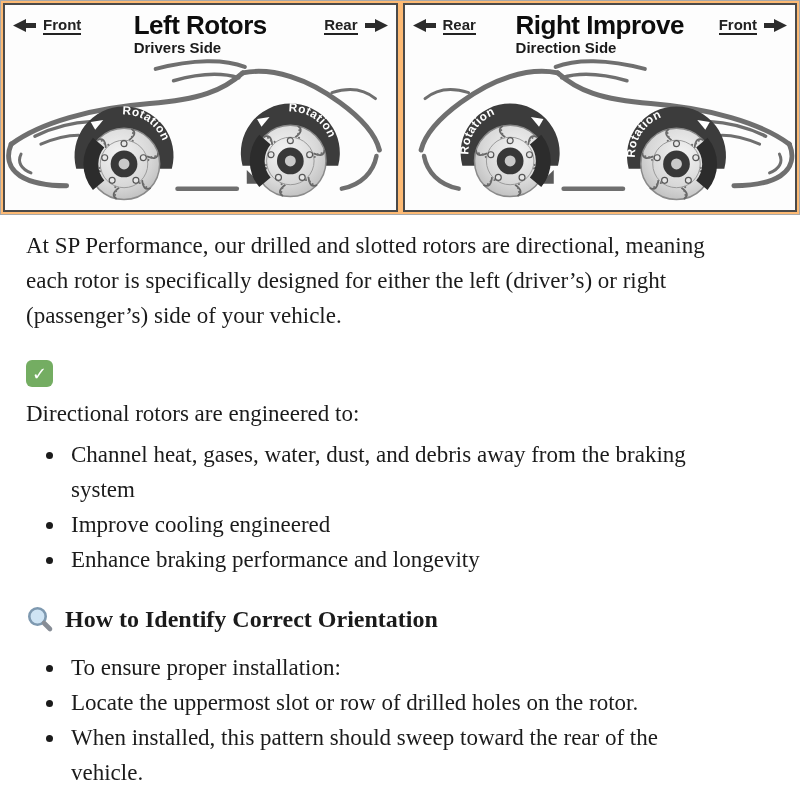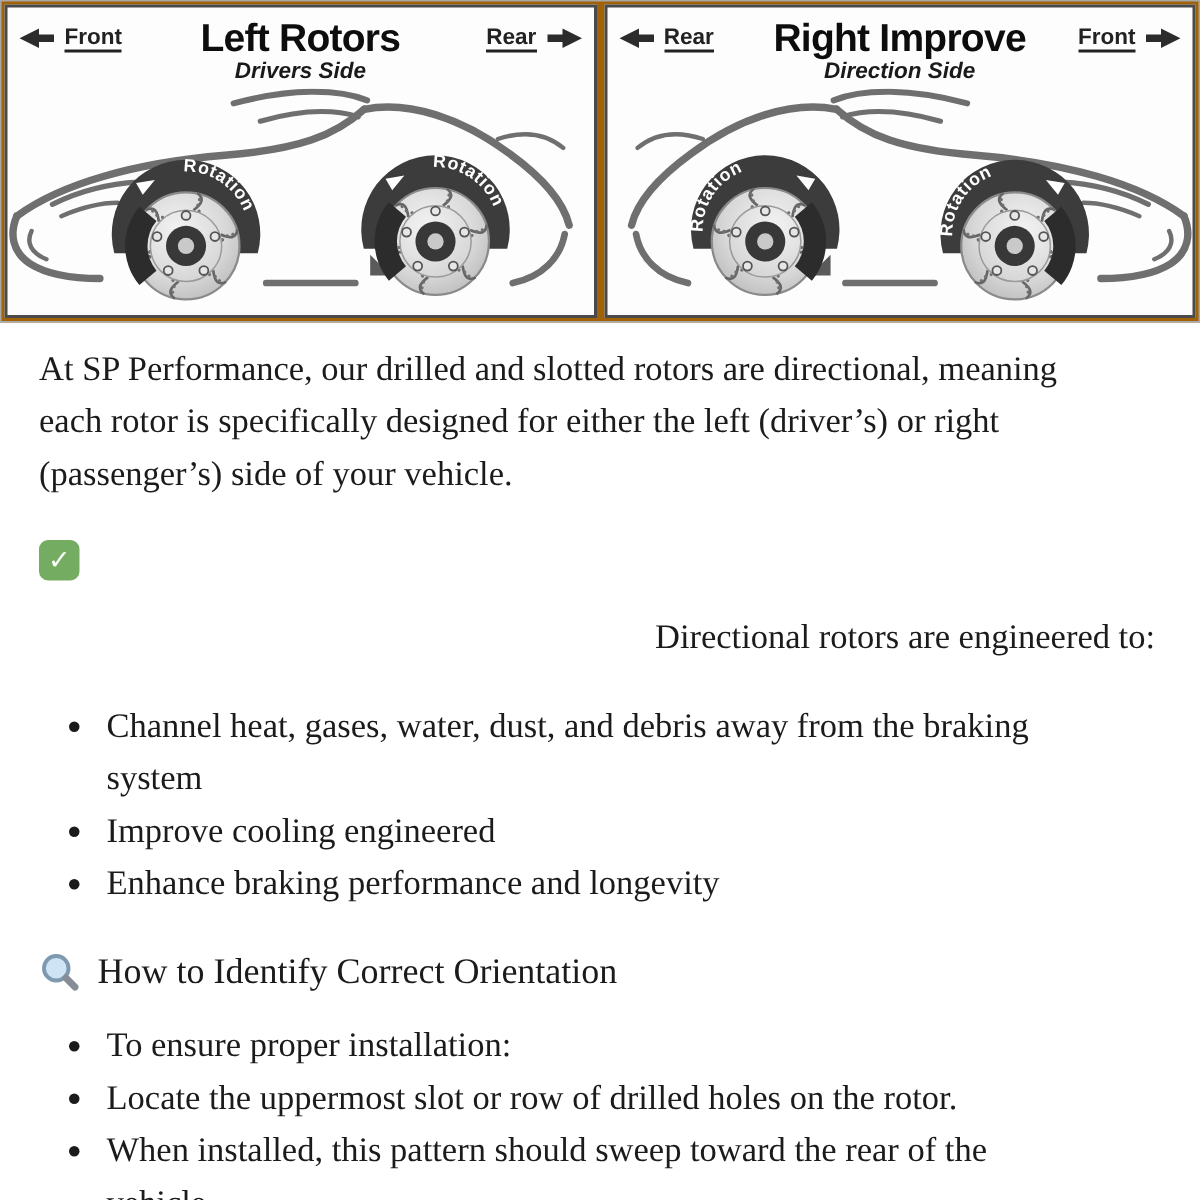--- a/index.html
+++ b/index.html
@@ -3,66 +3,66 @@
 <meta charset="utf-8">
 <style>
   * { margin:0; padding:0; box-sizing:border-box; }
   body {
     width:800px; height:800px; overflow:hidden; background:#fff;
     font-family:"Liberation Serif", serif; color:#1b1b1b;
   }
   
   .diagram {
     display:flex; gap:5px; padding:2px; border:1px solid #a8a8a8;
-    background:#a16207; height:215px;
+    background:#fdba74; height:215px;
   }
   .panel {
     flex:1 1 0; border:2px solid #4a4a4a; background:#fdfdfd;
     display:flex; flex-direction:column; overflow:hidden;
   }
   .panel-header {
     display:grid; grid-template-columns:1fr auto 1fr; align-items:start;
     padding:7px 8px 0 8px; height:54px;
     font-family:"Liberation Sans", sans-serif;
   }
   .dir { display:flex; align-items:center; gap:2px; margin-top:4px; }
   .dir.left  { justify-self:start; }
   .dir.right { justify-self:end; }
   .dir-label {
     font-weight:bold; font-size:15px; color:#222;
     border-bottom:2px solid #222; line-height:17px;
   }
   .arrow-icon { display:block; }
-  .titles { text-align:center; }
+  .titles { text-align:left; }
   .panel-title {
     font-size:26px; font-weight:bold; letter-spacing:-0.5px; color:#0d0d0d;
     line-height:26px;
   }
   .panel-subtitle {
-    font-size:15px; font-weight:bold; font-style:italic; color:#1a1a1a;
+    font-size:15px; font-weight:bold; color:#1a1a1a;
     margin-top:1px;
   }
   .car-art { display:block; width:100%; height:153px; }
   
   .article { padding:13px 30px 0 26px; font-size:23px; line-height:35px; }
   .intro { max-width:715px; }
   .section-heading {
     display:flex; align-items:center; gap:11px;
     font-size:24px; line-height:30px; margin-top:27px;
   }
   .section-heading.bold { font-weight:bold; }
-  .section-heading.regular { font-weight:normal; }
+  .section-heading.regular { font-weight:bold; }
   .check-emoji {
     display:inline-flex; width:27px; height:27px; border-radius:6px;
     background:#74ad62; color:#fff; align-items:center; justify-content:center;
     font-family:"DejaVu Sans", sans-serif; font-size:18px; font-weight:bold;
     flex:0 0 auto;
   }
-  .lead { margin-top:20px;text-align:right; }
-  ul.bullets { margin-top:24px; max-width:700px; padding-left:40px; }
+  .lead { margin-top:9px; }
+  ul.bullets { margin-top:6px; max-width:700px; padding-left:40px; }
   ul.bullets li { padding-left:5px; line-height:35px; }
   ul.bullets.second { margin-top:16px; }
   .mag-emoji { flex:0 0 auto; display:block; }
 </style>
 </head>
 <body>
 
 <div class="diagram">
 
   <section class="panel">

